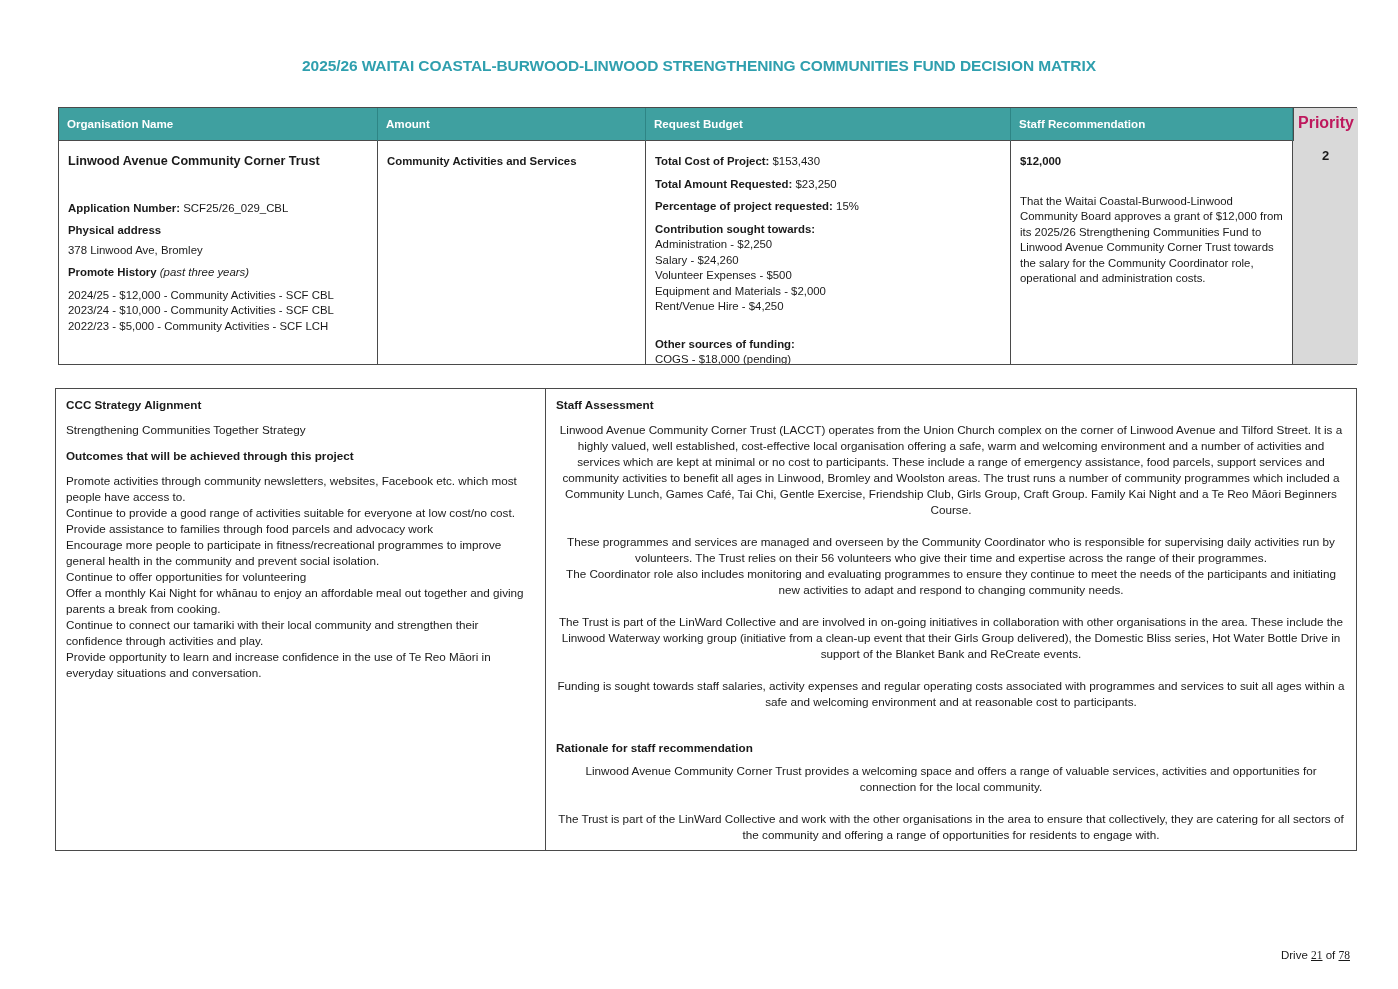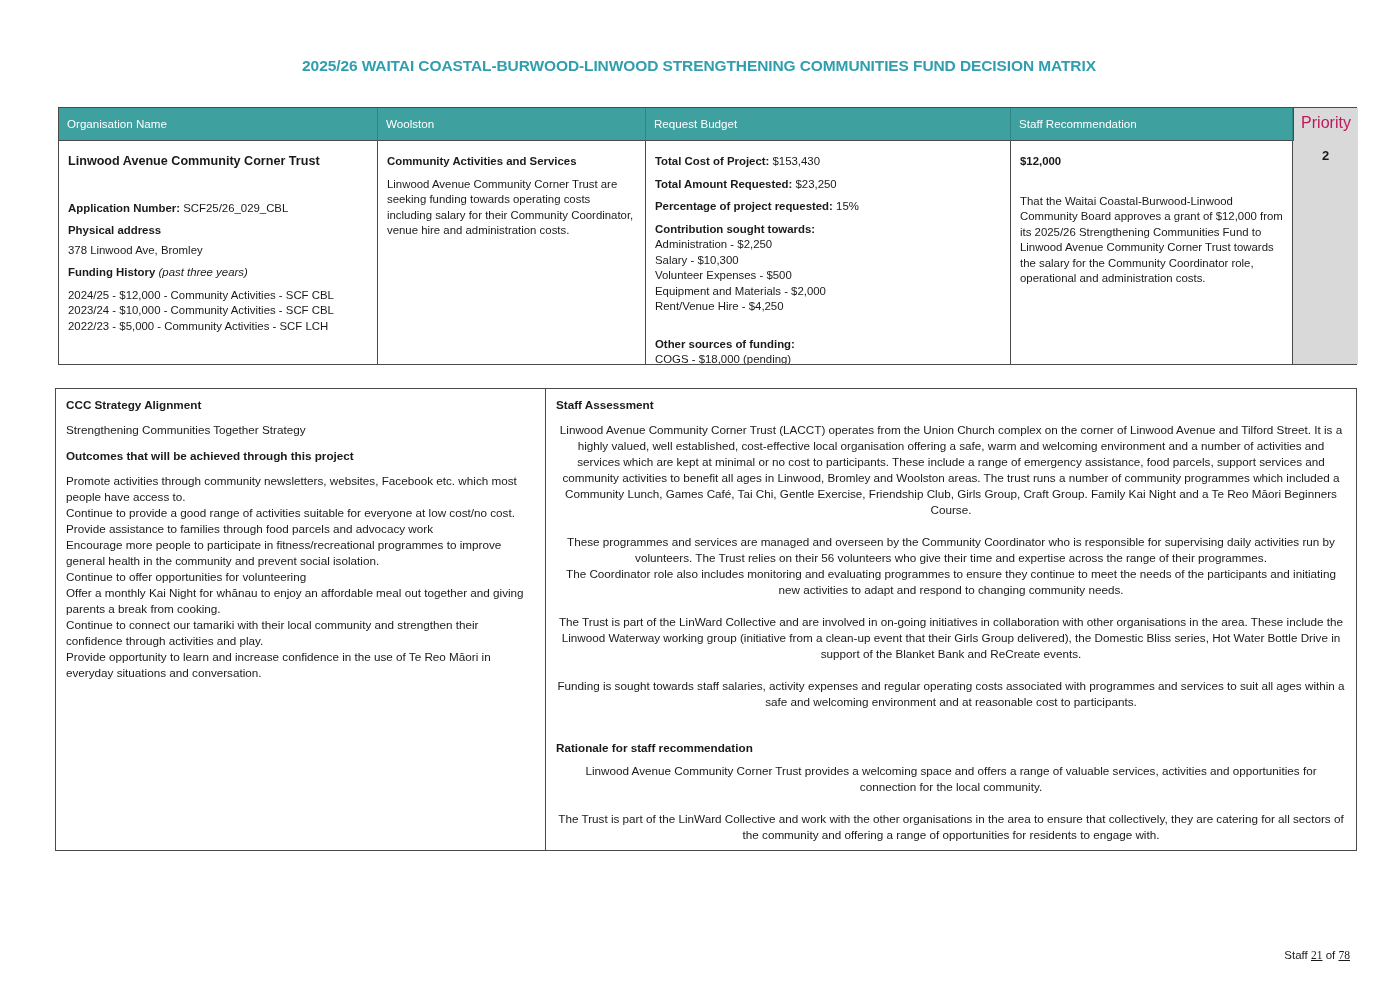--- a/index.html
+++ b/index.html
@@ -22,21 +22,21 @@
   
   .matrix{
     position:absolute;left:58px;top:107px;width:1299px;height:258px;
     display:grid;
     grid-template-columns:319px 268px 365px 282px 65px;
     grid-template-rows:33px 1fr;
     border:1px solid var(--border-col);
     font-size:11.4px;line-height:15.5px;
   }
   .mh{
-    background:var(--header-teal);color:#fff;font-weight:normal;font-size:11.6px;
+    background:var(--header-teal);color:#fff;font-weight:bold;font-size:11.6px;
     display:flex;align-items:center;padding:0 8px;
     border-right:1px solid #2e8585;border-bottom:1px solid var(--border-col);
   }
   .mh.priority-h{
     background:var(--priority-gray);color:#be185d;justify-content:center;
     border-right:none;border-bottom:none;border-left:1px solid var(--border-col);
     font-size:16px;align-items:flex-start;padding-top:7px;
   }
   .mc{
     background:#fff;padding:13px 9px 8px 9px;
@@ -75,66 +75,65 @@
 </style>
 </head>
 <body>
 
 <div class="page">
 
   <div class="doc-title">2025/26 WAITAI COASTAL-BURWOOD-LINWOOD STRENGTHENING COMMUNITIES FUND DECISION MATRIX</div>
 
   <div class="matrix">
     <div class="mh">Organisation Name</div>
-    <div class="mh">Woolston</div>
+    <div class="mh">Amount</div>
     <div class="mh">Request Budget</div>
     <div class="mh">Staff Recommendation</div>
     <div class="mh priority-h">Priority</div>
 
     <div class="mc">
       <div class="org-name">Linwood Avenue Community Corner Trust</div>
       <div class="para">
         <span class="bold">Application Number:</span>
         <span>SCF25/26_029_CBL</span>
       </div>
       <div class="para bold">Physical address</div>
       <div class="para tight">378 Linwood Ave, Bromley</div>
       <div class="para">
-        <span class="bold">Funding History</span>
+        <span class="bold">Promote History</span>
         <span class="italic">(past three years)</span>
       </div>
       <div class="para">
         <div>2024/25 - $12,000 - Community Activities - SCF CBL</div>
         <div>2023/24 - $10,000 - Community Activities - SCF CBL</div>
         <div>2022/23 - $5,000 - Community Activities - SCF LCH</div>
       </div>
     </div>
 
     <div class="mc">
       <div class="bold">Community Activities and Services</div>
-      <div class="para">Linwood Avenue Community Corner Trust are seeking funding towards operating costs including salary for their Community Coordinator, venue hire and administration costs.</div>
     </div>
 
     <div class="mc">
       <div>
         <span class="bold">Total Cost of Project:</span>
         <span>$153,430</span>
       </div>
       <div class="para">
         <span class="bold">Total Amount Requested:</span>
         <span>$23,250</span>
       </div>
       <div class="para">
         <span class="bold">Percentage of project requested:</span>
         <span>15%</span>
       </div>
       <div class="para bold">Contribution sought towards:</div>
       <div>
         <div>Administration - $2,250</div>
-        <div>Salary - $10,300</div>
+        <div>Salary - $24,260</div>
         <div>Volunteer Expenses - $500</div>
         <div>Equipment and Materials - $2,000</div>
         <div>Rent/Venue Hire - $4,250</div>
       </div>
       <div class="bold block-gap">Other sources of funding:</div>
       <div>
         <div>COGS - $18,000 (pending)</div>
         <div>Lottery - $40,000</div>
       </div>
     </div>
@@ -175,19 +174,19 @@
       <div class="assess-p">The Trust is part of the LinWard Collective and are involved in on-going initiatives in collaboration with other organisations in the area. These include the Linwood Waterway working group (initiative from a clean-up event that their Girls Group delivered), the Domestic Bliss series, Hot Water Bottle Drive in support of the Blanket Bank and ReCreate events.</div>
       <div class="assess-p">Funding is sought towards staff salaries, activity expenses and regular operating costs associated with programmes and services to suit all ages within a safe and welcoming environment and at reasonable cost to participants.</div>
       <div class="rationale-heading">Rationale for staff recommendation</div>
       <div class="assess-p">Linwood Avenue Community Corner Trust provides a welcoming space and offers a range of valuable services, activities and opportunities for connection for the local community.</div>
       <div class="assess-p">The Trust is part of the LinWard Collective and work with the other organisations in the area to ensure that collectively, they are catering for all sectors of the community and offering a range of opportunities for residents to engage with.</div>
 
     </div>
   </div>
 
   <div class="footer">
-    <span>Staff</span>
+    <span>Drive</span>
     <span class="serif">21</span>
     <span>of</span>
     <span class="serif">78</span>
   </div>
 
 </div>
 
 </body></html>

